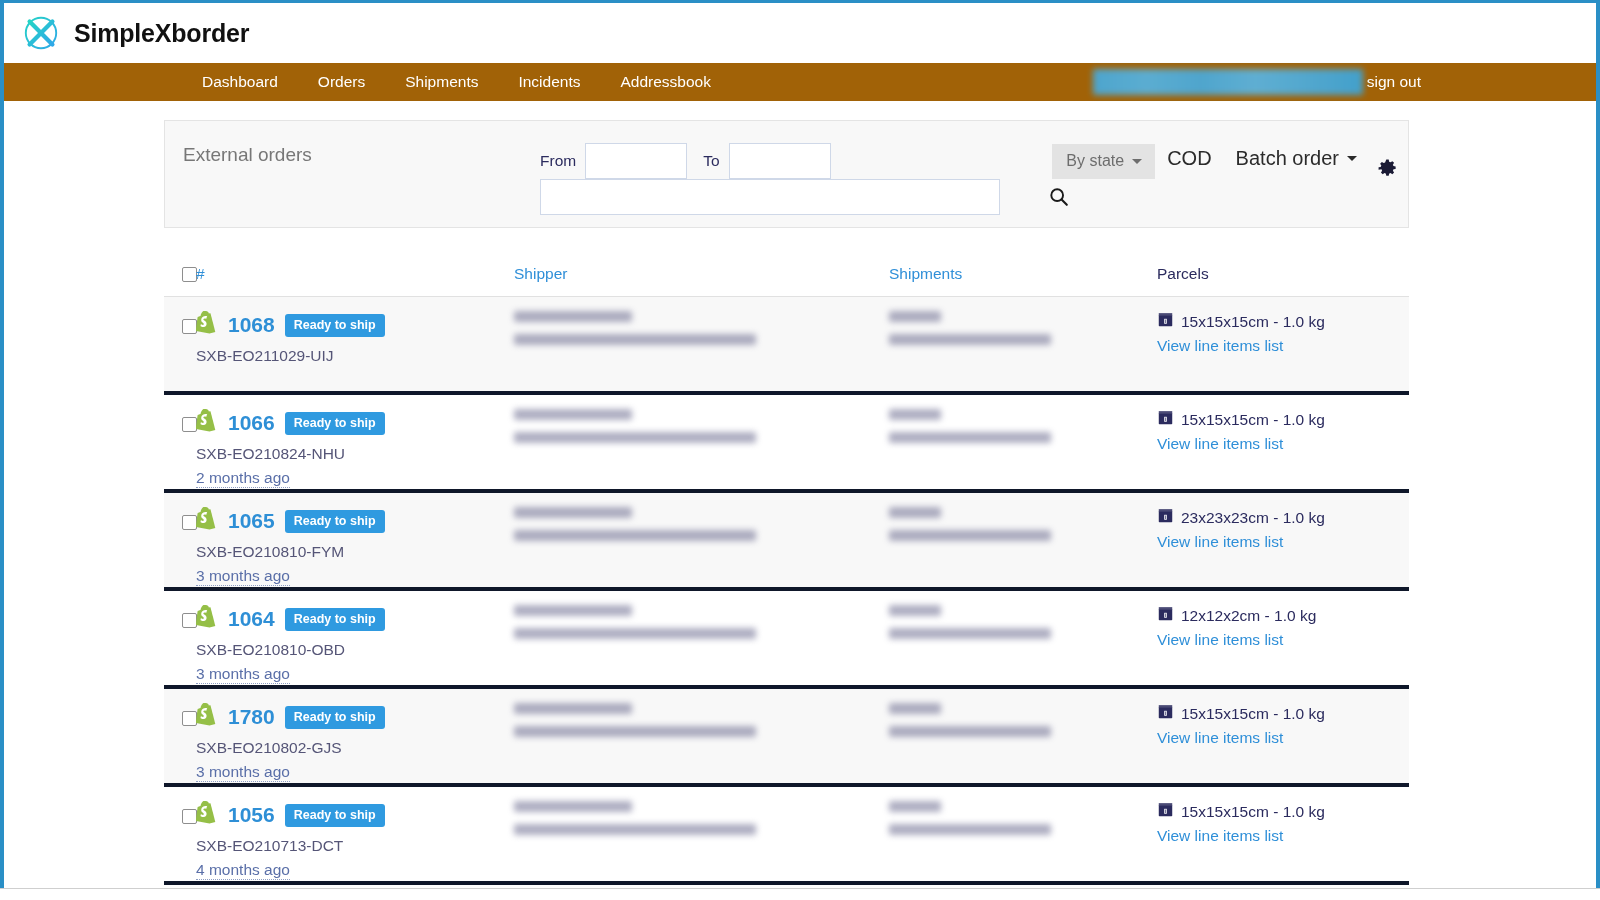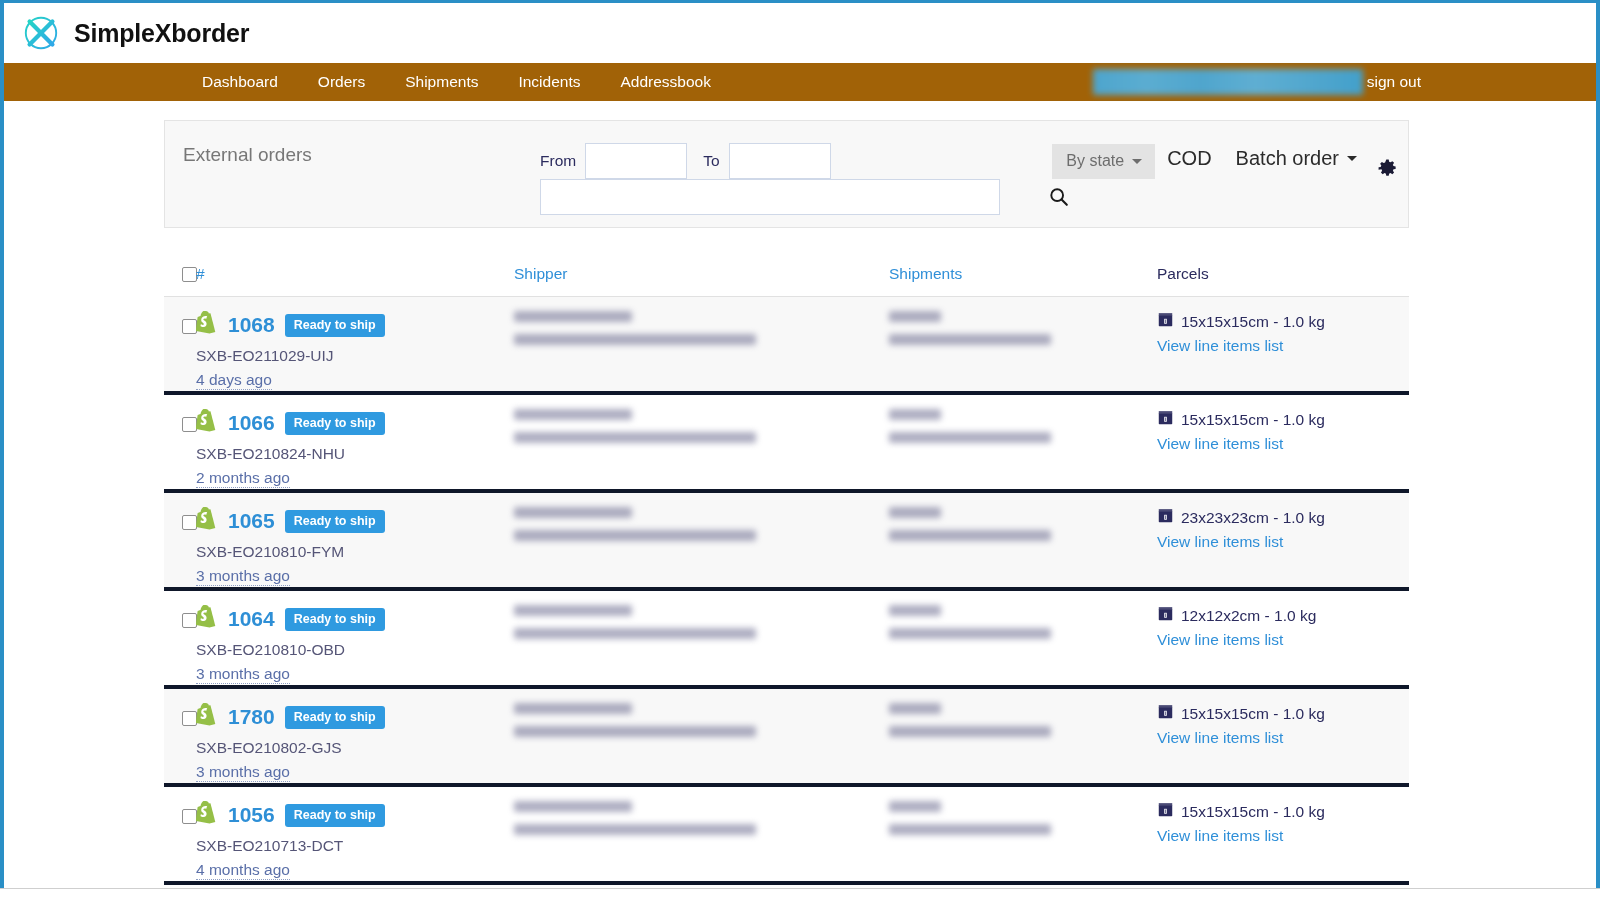--- a/index.html
+++ b/index.html
@@ -372,21 +372,20 @@
     <div class="col-num">
       <div class="num-line1">
         <span><svg class="shop-icon" viewBox="0 0 24 27">
   <path d="M16.4 2.6c-.15-.12-.4-.1-.5-.08-.02 0-.53.16-1.36.42-.14-.46-.35-1.02-.66-1.58C12.95.3 12.3.02 11.6.02h-.07c-.06-.08-.13-.16-.2-.23C10.88-.6 10.3-.75 9.6-.73 8.26-.69 6.93.28 5.85 2c-.76 1.2-1.34 2.72-1.5 3.9-1.55.48-2.63.82-2.66.83-.78.25-.8.27-.9 1C.7 8.3-1.35 24.1-1.35 24.1L15.2 27l7.17-1.78S16.55 2.72 16.4 2.6z" fill="#95bf47" transform="translate(1,0) scale(0.9)"></path>
   <path d="M12.5 5.2l-1.1 4.06s-.9-.42-1.97-.35c-1.57.1-1.58 1.1-1.57 1.34.09 1.35 3.63 1.65 3.83 4.8.16 2.48-1.3 4.17-3.42 4.3-2.54.16-3.94-1.34-3.94-1.34l.54-2.3s1.4 1.06 2.53 1c.74-.05 1-.66.98-1.08-.12-1.76-3-1.66-3.18-4.55C5.03 8.66 6.6 6.1 10.1 5.88c1.35-.1 2.04.15 2.4.35z" fill="#fff" transform="translate(1,0) scale(0.9)"></path>
 </svg></span>
         <span class="order-no">1068</span>
         <span class="badge">Ready to ship</span>
       </div>
       <div class="order-ref">SXB-EO211029-UIJ</div>
-      <div><span class="order-age">4 days ago</span></div>
     </div>
     <div class="col-ship">
       <div class="redact">
         <div class="redact-line l1"></div>
               <div class="redact-line l2"></div>
       </div>
     </div>
     <div class="col-recip">
       <div class="redact">
         <div class="redact-line r1"></div>

